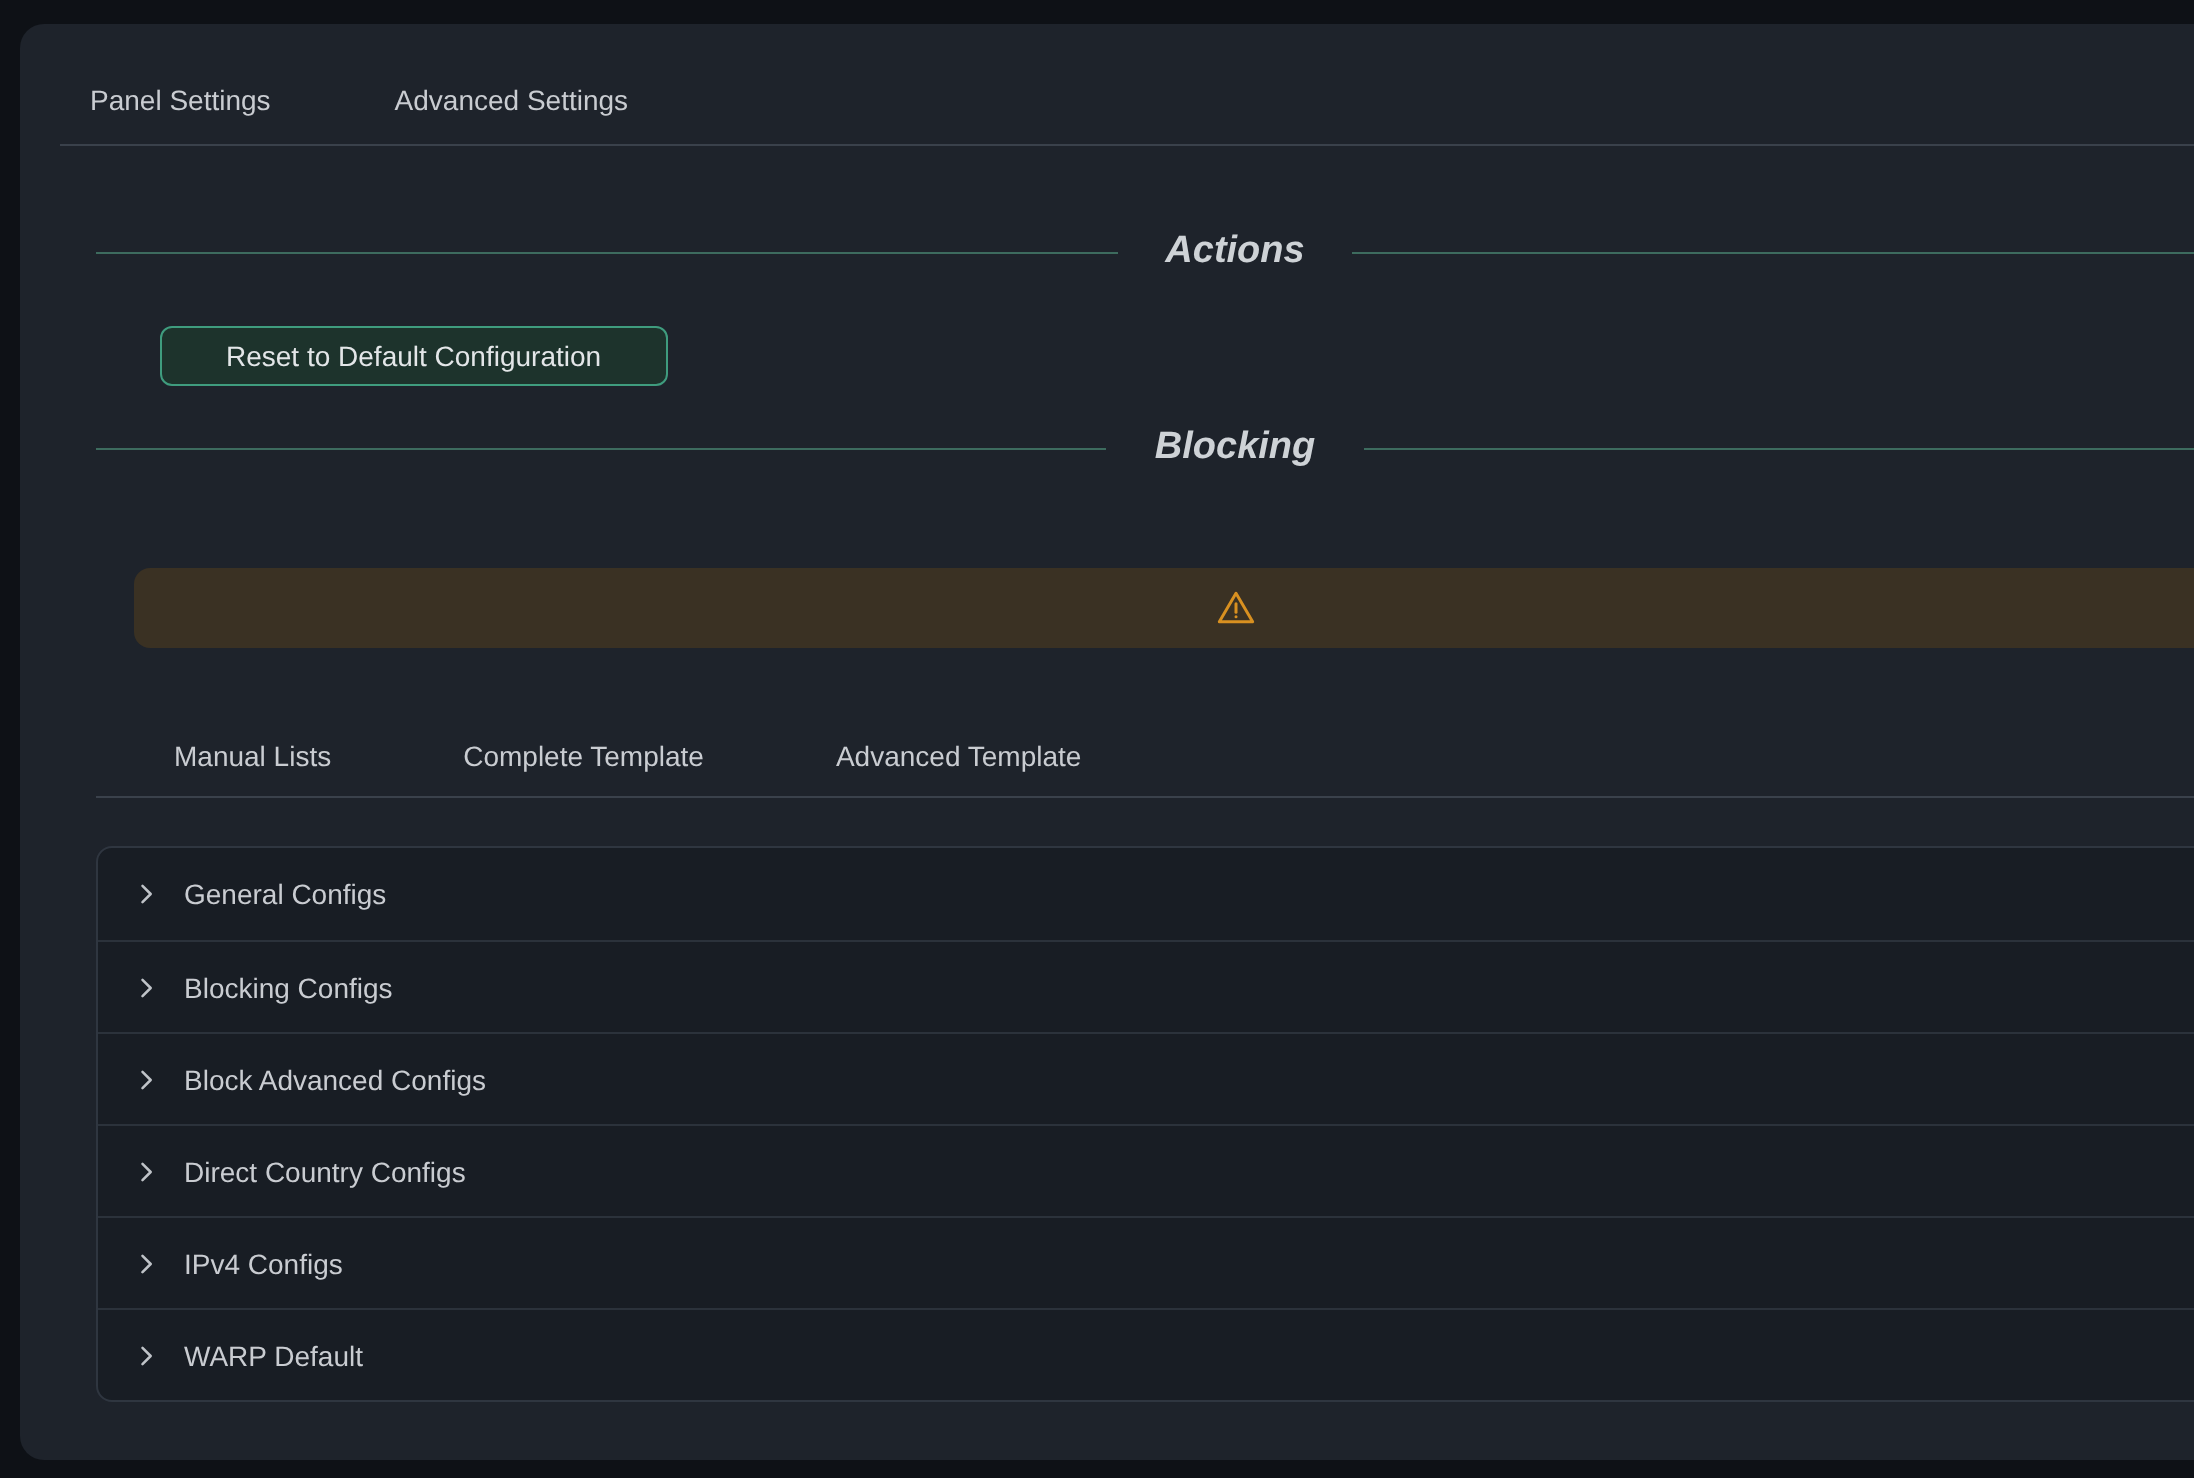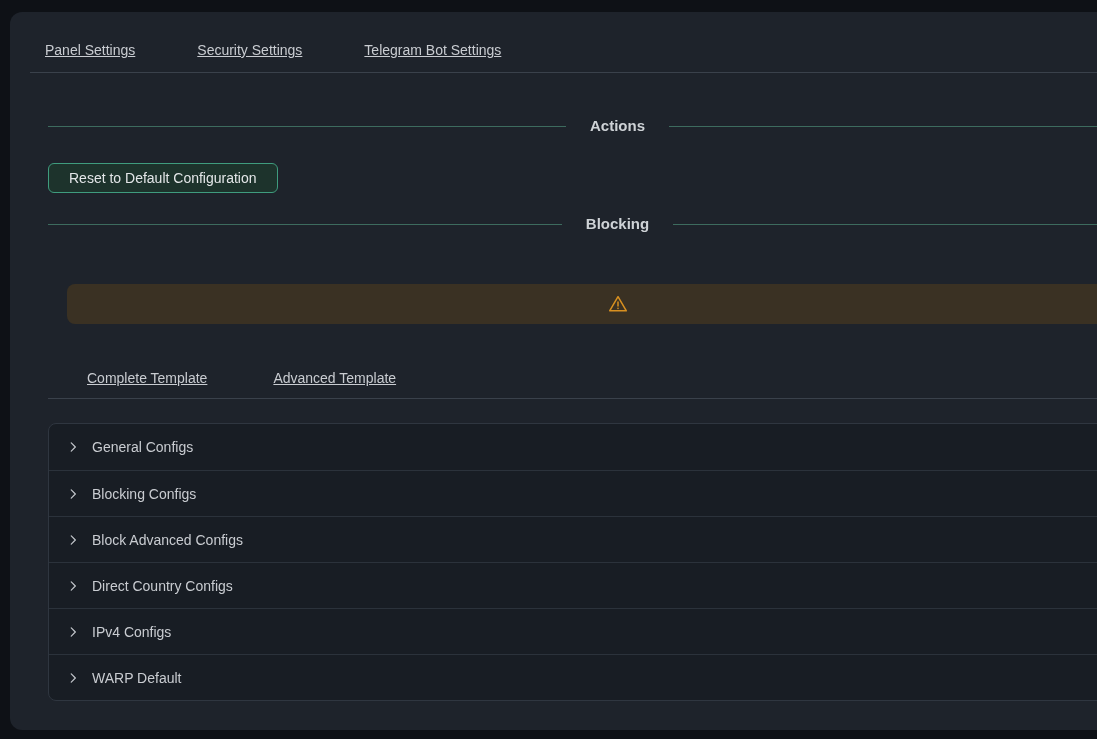--- a/index.html
+++ b/index.html
@@ -31,43 +31,43 @@
     background:var(--card-bg);border-radius:12px;
   }
   
   .main-tabs{
     margin:20px 20px 0 20px;
     display:flex;column-gap:32px;
     border-bottom:1px solid var(--tabbar-border);
   }
   .tab{
     position:relative;padding:8px 15px 12px 15px;line-height:20px;
-    color:var(--text);cursor:pointer;white-space:nowrap;text-decoration:underline;
+    color:var(--text);cursor:pointer;white-space:nowrap;
   }
   .tab.active{color:var(--accent);font-weight:600;}
   .tab.active::after{
     content:"";position:absolute;left:0;right:0;bottom:-1px;height:3px;
     background:var(--accent);border-radius:2px;
   }
   
   .tab-content{margin:0 38px;}
   .divider{display:flex;align-items:center;}
   .divider .line{flex:1 1 0;height:1px;background:var(--divider-line);}
   .divider .title{
-    margin:0 24px;font-size:15px;font-weight:700;color:var(--heading);
-    line-height:22px;white-space:nowrap;
+    margin:0 24px;font-size:19px;font-weight:700;color:var(--heading);
+    line-height:22px;white-space:nowrap;font-style:italic;
   }
   .divider.actions{margin-top:42px;}
   .divider.templates{margin-top:20px;}
   .btn-row{margin-top:26px;}
   .reset-btn{
-    display:inline-flex;align-items:center;height:30px;padding:0 20px;
+    display:inline-flex;align-items:center;height:30px;padding:0 32px;
     background:var(--button-bg);border:1px solid var(--button-border);
     border-radius:6px;color:var(--button-fg);font-size:14px;
-    font-family:"Liberation Sans",sans-serif;cursor:pointer;
+    font-family:"Liberation Sans",sans-serif;cursor:pointer;margin-left:32px;
   }
   .banner{
     margin:49px 19px 0 19px;height:40px;border-radius:8px;
     background:var(--warning-bg);color:var(--warning-fg);
     display:flex;align-items:center;justify-content:center;gap:10px;
     font-size:15px;line-height:20px;
   }
   .banner svg{flex:0 0 auto;display:block;}
   
   .sub-tabs{
@@ -90,22 +90,21 @@
   .collapse-row + .collapse-row{border-top:1px solid var(--collapse-sep);}
   .chevron{display:flex;align-items:center;}
 </style>
 </head>
 <body>
 
 <div class="card">
 
   <div class="main-tabs">
     <div class="tab">Panel Settings</div>
-    <div class="tab">Security Settings</div>
-    <div class="tab">Telegram Bot Settings</div>
+    <div class="tab">Advanced Settings</div>
   </div>
 
   <div class="tab-content">
 
     <div class="divider actions">
       <span class="line"></span>
       <span class="title">Actions</span>
       <span class="line"></span>
     </div>
 
@@ -123,20 +122,21 @@
       <span class="chevron">
         <svg width="20" height="20" viewBox="0 0 24 24" fill="none" stroke="#d89020" stroke-width="1.8" stroke-linecap="round" stroke-linejoin="round">
           <path d="M12 3.2 L22 20.2 H2 Z"></path>
           <line x1="12" y1="9.5" x2="12" y2="14.5"></line>
           <line x1="12" y1="17.2" x2="12" y2="17.3"></line>
         </svg>
       </span>
     </div>
 
     <div class="sub-tabs">
+      <div class="tab">Manual Lists</div>
       <div class="tab">Complete Template</div>
       <div class="tab">Advanced Template</div>
     </div>
 
     <div class="collapse">
 
       <div class="collapse-row">
         <span class="chevron">
           <svg width="14" height="14" viewBox="0 0 24 24" fill="none" stroke="#bfc3c8" stroke-width="2.2" stroke-linecap="round" stroke-linejoin="round">
             <polyline points="9 5 16 12 9 19"></polyline>

